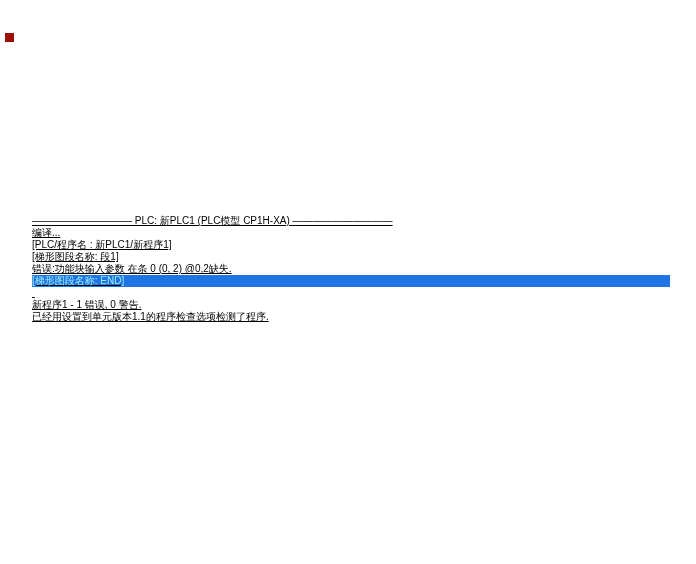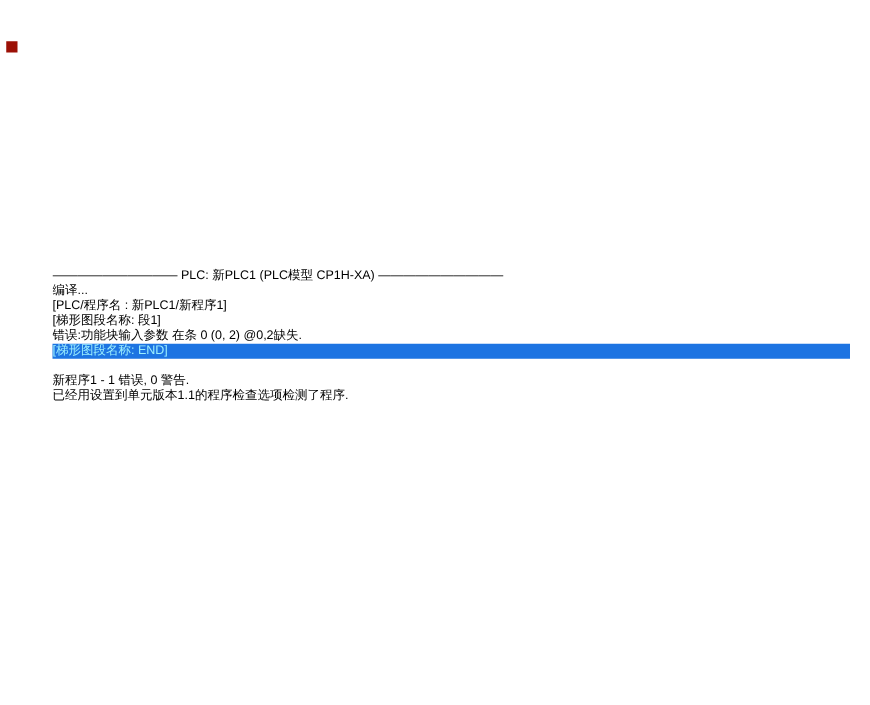--- a/index.html
+++ b/index.html
@@ -20,28 +20,29 @@
   .red-square {
     position: absolute;
     left: 5px;
     top: 33px;
     width: 9px;
     height: 9px;
     background: #9c1006; 
   }
   .log {
     position: absolute;
-    left: 42px;
+    left: 32px;
     top: 215px;
     width: 638px;
     font-family: "Liberation Sans", sans-serif;
     font-size: 10px;
     line-height: 12px;
     color: #000000;
     white-space: pre;
+    text-decoration: underline;
   }
   .log-line {
     height: 12px;
     overflow: hidden;
   }
   .log-line.selected {
     
   }
 </style>
 </head>

